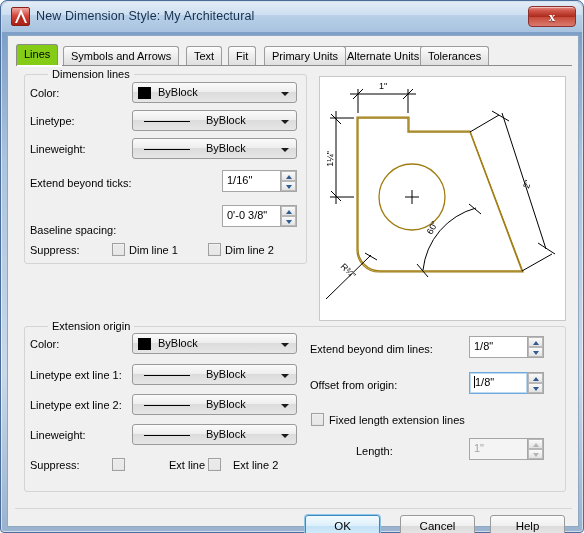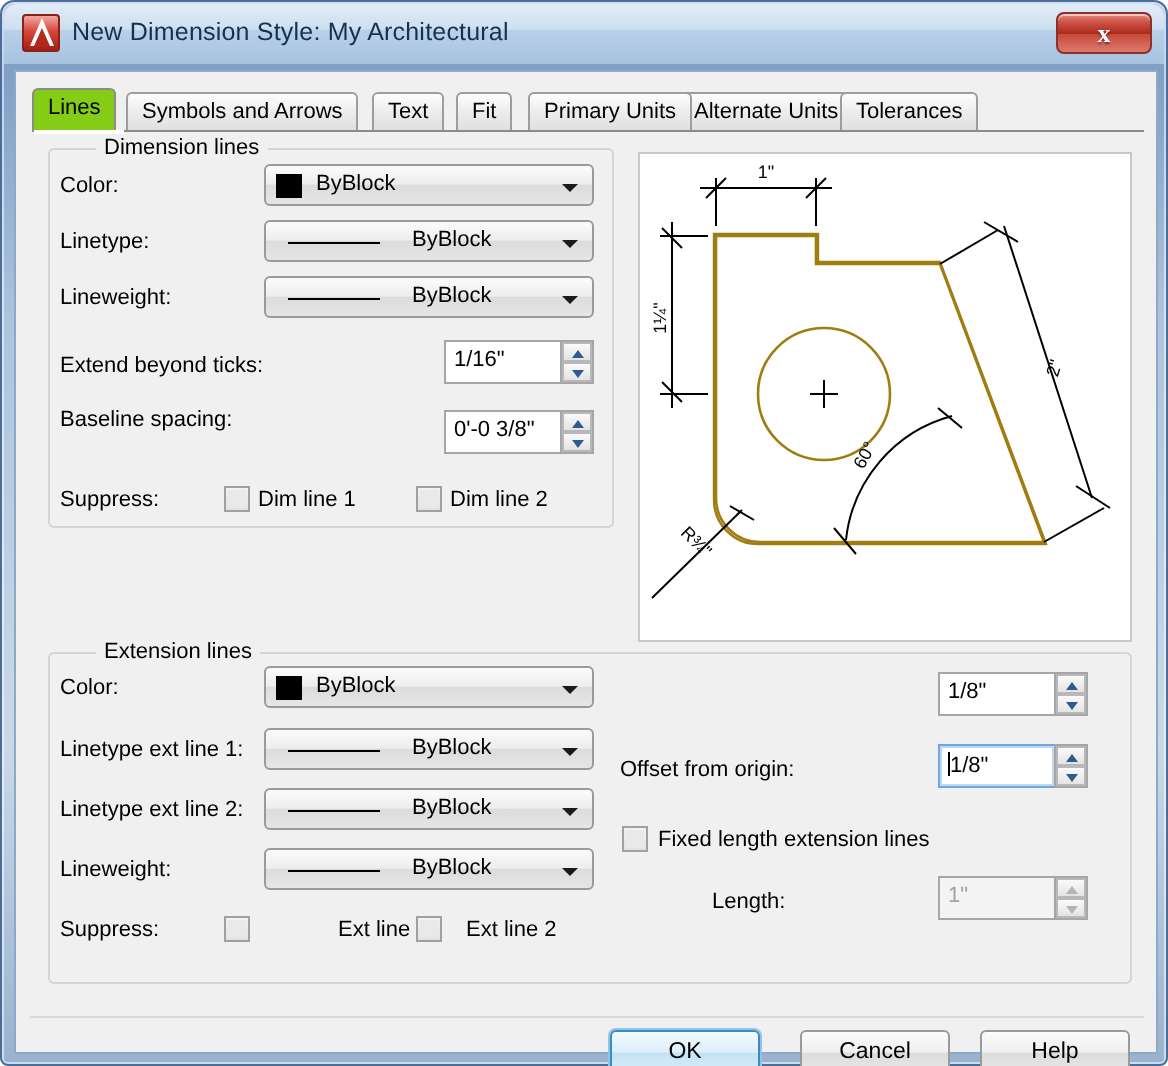--- a/index.html
+++ b/index.html
@@ -295,21 +295,21 @@
       <div class="spin-btns" style="left:58px;">
         <div class="spin-b up">
             <div class="tri"></div>
           </div>
         <div class="spin-b dn">
             <div class="tri"></div>
           </div>
       </div>
     </div>
 
-    <div class="lbl" style="left:22px; top:168px;">Baseline spacing:</div>
+    <div class="lbl" style="left:22px; top:188px;">Baseline spacing:</div>
     <div class="spin-wrap" style="left:214px; top:169px; width:75px;">
       <div class="spin-edit" style="width:58px;">0'-0 3/8"</div>
       <div class="spin-btns" style="left:58px;">
         <div class="spin-b up">
             <div class="tri"></div>
           </div>
         <div class="spin-b dn">
             <div class="tri"></div>
           </div>
       </div>
@@ -374,21 +374,21 @@
           <line x1="202" y1="194" x2="232" y2="177"></line>
           <line x1="182" y1="36" x2="226" y2="172"></line>
           <line x1="172" y1="34" x2="189" y2="44"></line>
           <line x1="218" y1="166" x2="235" y2="177"></line>
         </g>
         <text x="210" y="108" font-family="Liberation Sans, sans-serif" font-size="9" fill="#000" text-anchor="middle" transform="rotate(-72 210 108)">2"</text>
       </svg>
     </div>
 
     <div class="group" style="left:16px; top:290px; width:542px; height:166px;">
-      <div class="group-title">Extension lines</div>
+      <div class="group-title">Extension origin</div>
     </div>
 
     <div class="lbl" style="left:22px; top:302px;">Color:</div>
     <div class="combo" style="left:124px; top:297px; width:165px;">
       <div class="swatch"></div>
       <div class="ctext" style="left:25px;">ByBlock</div>
       <div class="carrow"></div>
     </div>
 
     <div class="lbl" style="left:22px; top:333px;">Linetype ext line 1:</div>
@@ -411,20 +411,21 @@
       <div class="ctext" style="left:73px;">ByBlock</div>
       <div class="carrow"></div>
     </div>
 
     <div class="lbl" style="left:22px; top:423px;">Suppress:</div>
     <div class="cb" style="left:104px; top:422px;"></div>
     <div class="lbl" style="left:121px; top:423px;margin-left:40px;">Ext line 1</div>
     <div class="cb" style="left:200px; top:422px;"></div>
     <div class="lbl" style="left:225px; top:423px;">Ext line 2</div>
 
+    <div class="lbl" style="left:302px; top:307px;">Extend beyond dim lines:</div>
     <div class="spin-wrap" style="left:461px; top:300px; width:75px;">
       <div class="spin-edit" style="width:58px;">1/8"</div>
       <div class="spin-btns" style="left:58px;">
         <div class="spin-b up">
             <div class="tri"></div>
           </div>
         <div class="spin-b dn">
             <div class="tri"></div>
           </div>
       </div>

